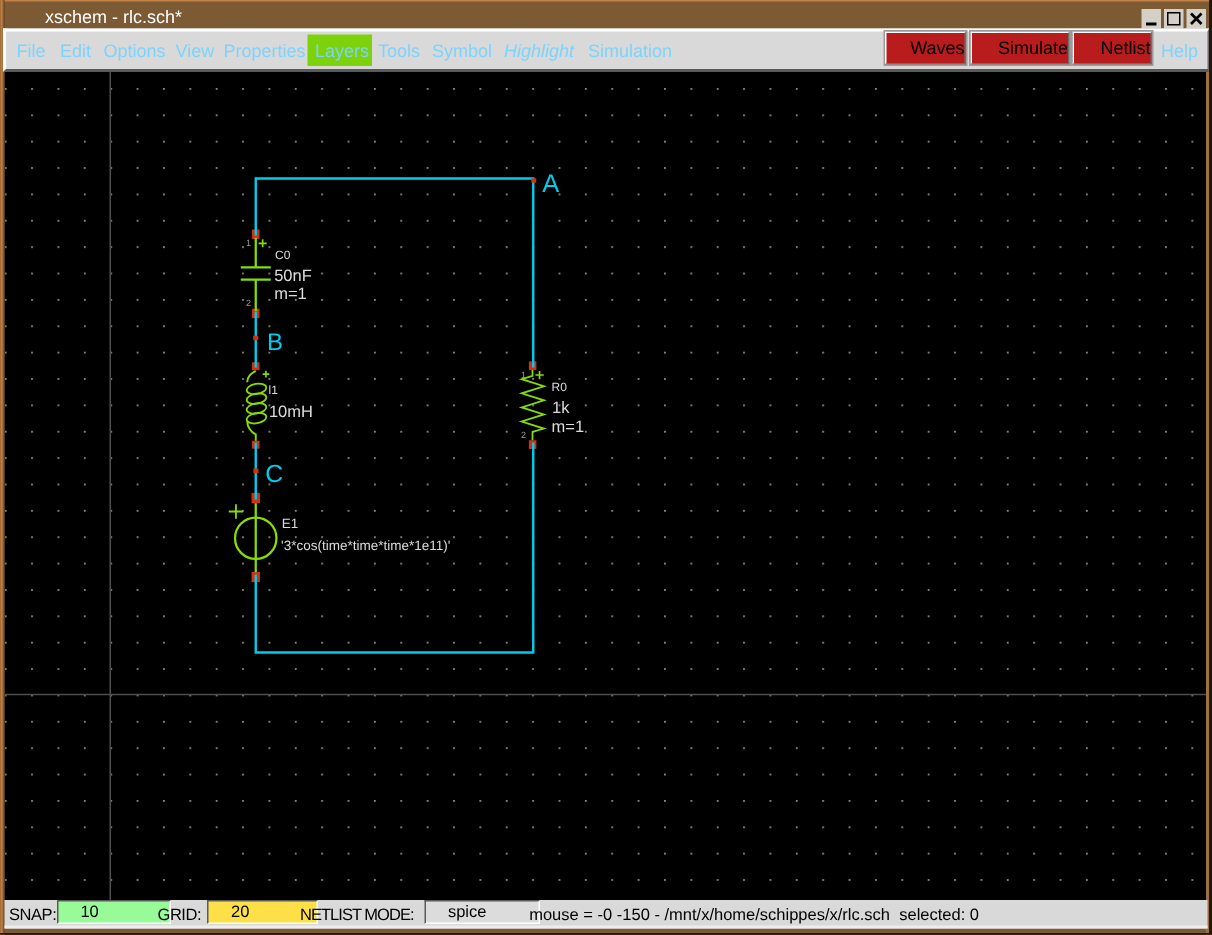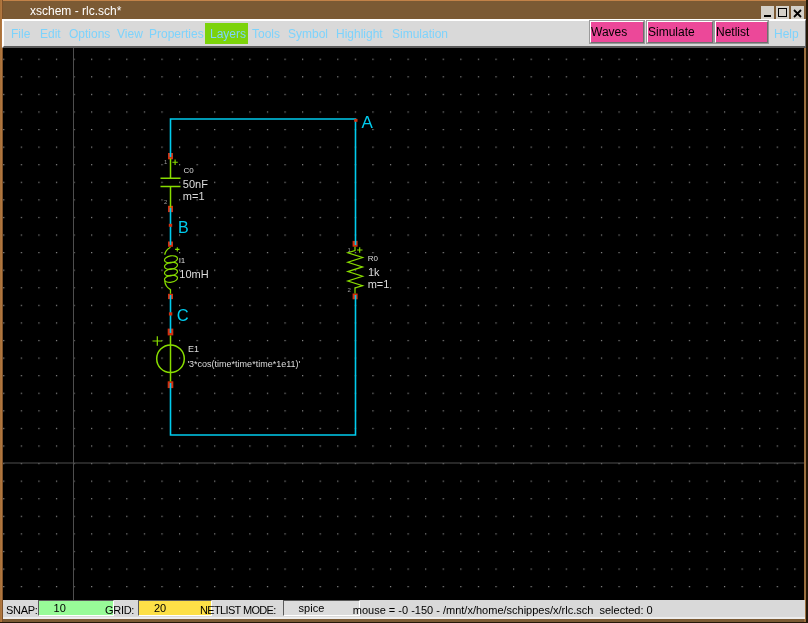--- a/index.html
+++ b/index.html
@@ -1,25 +1,25 @@
 <!DOCTYPE html>
 <html><head>
 <meta charset="utf-8">
 <style>
   html,body{margin:0;padding:0;}
   body{width:808px;height:623px;position:relative;overflow:hidden;
        background:#7b5a34;font-family:"Liberation Sans",sans-serif;}
   .abs{position:absolute;}
   .mtext{position:absolute;font-size:12px;color:#7dd3fc;top:27px;white-space:pre;}
   .stext{position:absolute;font-size:11px;color:#000;top:603.5px;white-space:pre;letter-spacing:-0.3px;}
-  .btn{position:absolute;top:21px;height:20px;background:#ec4899;
+  .btn{position:absolute;top:21px;height:20px;background:#b91c1c;
        border-top:1px solid #ffffff;border-left:1px solid #ffffff;
        border-right:1px solid #6e6e6e;border-bottom:1px solid #6e6e6e;
        outline:1px solid #9a9a9a;
-       font-size:12px;color:#000;text-align:left;line-height:20px;}
+       font-size:12px;color:#000;text-align:right;line-height:20px;}
   .entry{position:absolute;top:600px;height:14px;
        border-top:1.5px solid #5a5a5a;border-left:1.5px solid #5a5a5a;
        border-right:1.5px solid #ffffff;border-bottom:1.5px solid #ffffff;
        font-size:11px;color:#000;padding-left:15px;line-height:14px;}
   .wbtn{position:absolute;top:6px;width:13px;height:13px;background:#d4d0c8;}
 </style>
 </head>
 <body>
 
 <div class="abs" style="left:0;top:0;width:808px;height:1px;background:#c28248;"></div>
@@ -46,21 +46,21 @@
      box-sizing:border-box;border-bottom:2px solid #5a5a5a;"></div>
 <div class="abs" style="left:205px;top:22.5px;width:43px;height:21.5px;background:#7cd30b;"></div>
 <span class="mtext" style="left:11px;">File</span>
 <span class="mtext" style="left:40px;">Edit</span>
 <span class="mtext" style="left:69px;">Options</span>
 <span class="mtext" style="left:117px;">View</span>
 <span class="mtext" style="left:149px;">Properties</span>
 <span class="mtext" style="left:210px;">Layers</span>
 <span class="mtext" style="left:252px;">Tools</span>
 <span class="mtext" style="left:288px;">Symbol</span>
-<span class="mtext" style="left:336px;">Highlight</span>
+<span class="mtext" style="left:336px;font-style:italic;">Highlight</span>
 <span class="mtext" style="left:392px;">Simulation</span>
 <div class="btn" style="left:590px;width:52px;">Waves</div>
 <div class="btn" style="left:647px;width:64px;">Simulate</div>
 <div class="btn" style="left:715px;width:51px;">Netlist</div>
 <span class="mtext" style="left:774px;">Help</span>
 
 <svg class="abs" style="left:3px;top:48px;" width="801" height="552" viewBox="3 48 801 552">
   <rect x="3" y="48" width="801" height="552" fill="#000000"></rect>
   <defs>
     <pattern id="gd" x="73.5" y="463" width="17.58" height="17.58" patternUnits="userSpaceOnUse">

